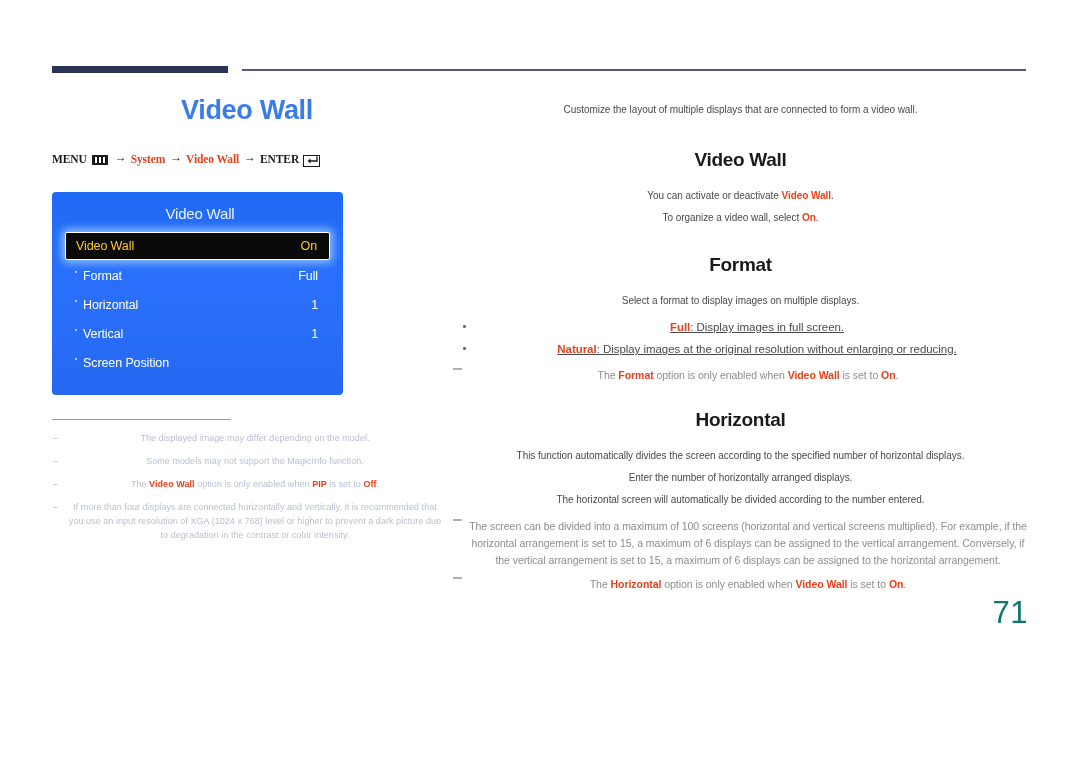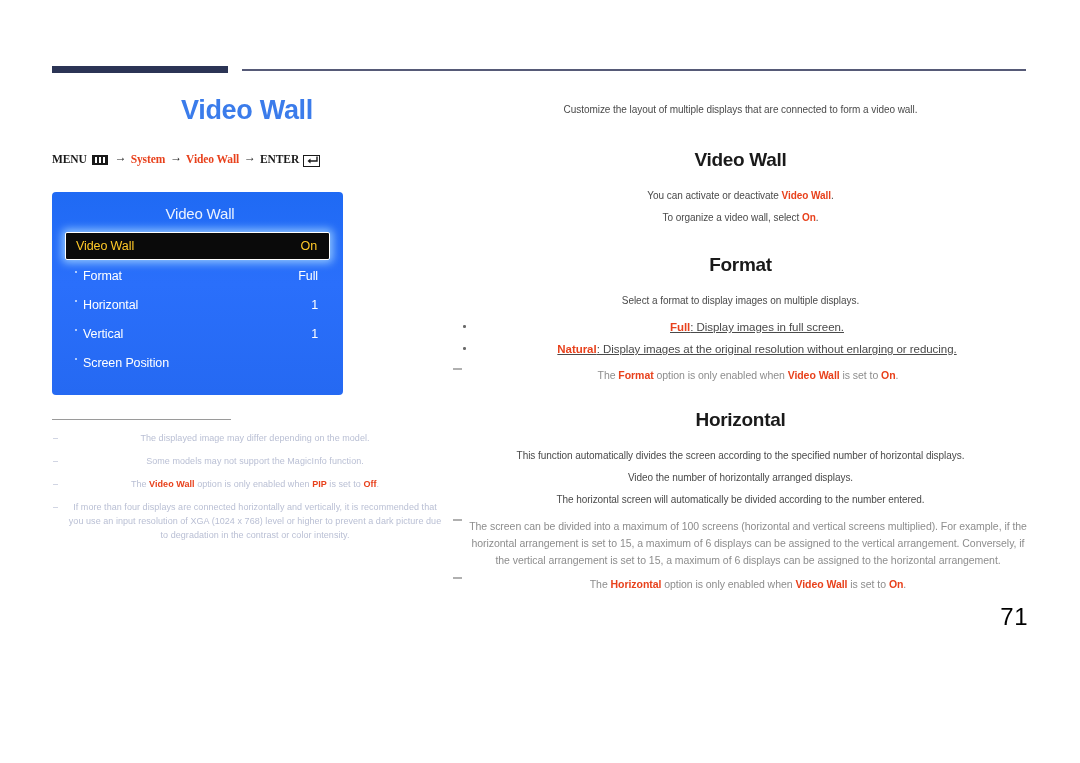--- a/index.html
+++ b/index.html
@@ -221,22 +221,22 @@
     left: 0; top: 1px;
     width: 9px; height: 2px;
     background: #b0b0b0;
   }
   .subnote .hl { color: #e8411c; font-weight: bold; }
 
   
   .page-num {
     position: absolute;
     right: 52px; bottom: 32px;
-    font-size: 24px;
-    color: #000000;
+    font-size: 31px;
+    color: #0f766e;
     font-weight: normal;
     letter-spacing: 0.5px;
   }
 </style>
 </head>
 <body>
 
 <div class="page">
 
   <div class="rule-thick"></div>
@@ -313,21 +313,21 @@
         <p class="para">To organize a video wall, select <span class="hl">On</span>.</p>
         <h2 class="sec">Format</h2>
         <p class="para">Select a format to display images on multiple displays.</p>
         <ul class="bullets">
           <li><span class="bdot"></span><span class="hl">Full</span>: Display images in full screen.</li>
           <li><span class="bdot"></span><span class="hl">Natural</span>: Display images at the original resolution without enlarging or reducing.</li>
         </ul>
         <div class="subnote"><span class="dash"></span>The <span class="hl">Format</span> option is only enabled when <span class="hl">Video Wall</span> is set to <span class="hl">On</span>.</div>
         <h2 class="sec">Horizontal</h2>
         <p class="para">This function automatically divides the screen according to the specified number of horizontal displays.</p>
-        <p class="para">Video the number of horizontally arranged displays.</p>
+        <p class="para">Enter the number of horizontally arranged displays.</p>
         <p class="para">The horizontal screen will automatically be divided according to the number entered.</p>
         <div class="subnote"><span class="dash"></span>The screen can be divided into a maximum of 100 screens (horizontal and vertical screens multiplied). For example, if the horizontal arrangement is set to 15, a maximum of 6 displays can be assigned to the vertical arrangement. Conversely, if the vertical arrangement is set to 15, a maximum of 6 displays can be assigned to the horizontal arrangement.</div>
         <div class="subnote"><span class="dash"></span>The <span class="hl">Horizontal</span> option is only enabled when <span class="hl">Video Wall</span> is set to <span class="hl">On</span>.</div>
       </div>
   </div>
 
   <div class="page-num">71</div>
 
 </div>
 

